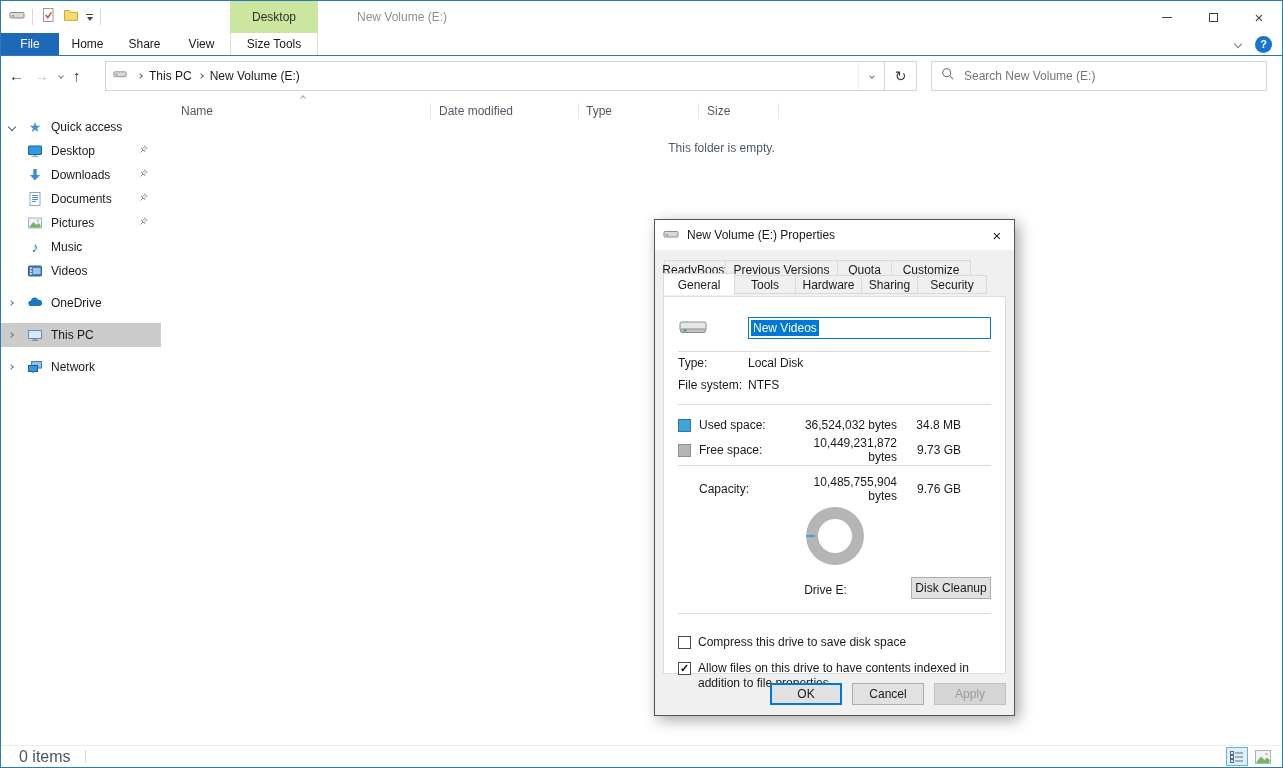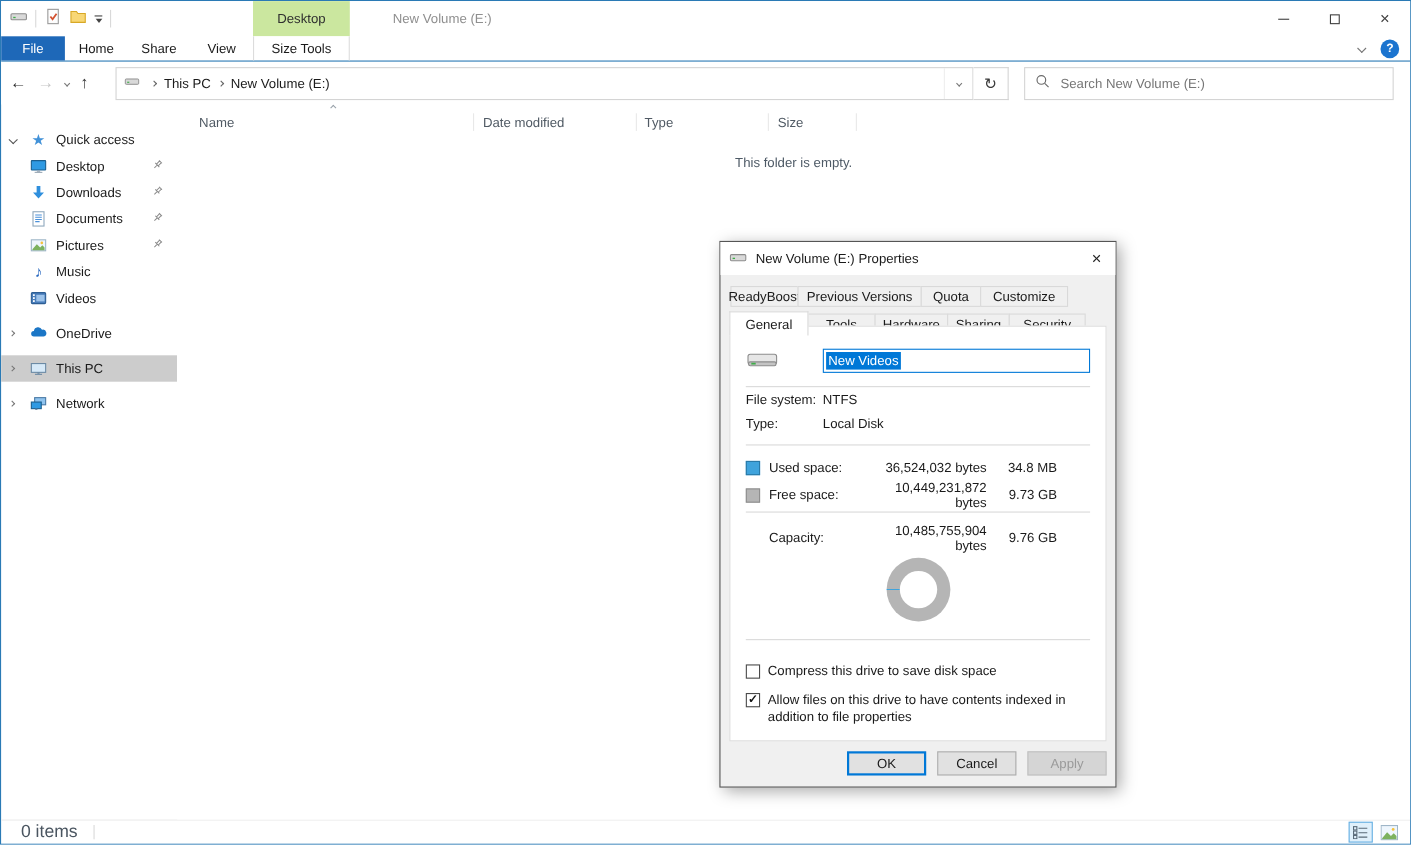--- a/index.html
+++ b/index.html
@@ -74,21 +74,21 @@
   .status-sep { width:1px; height:13px; background:#d9d9d9; margin-left:14px; }
   .view-btns { margin-left:auto; display:flex; gap:4px; }
   .view-btn { width:22px; height:19px; display:flex; align-items:center; justify-content:center; border:1px solid transparent; }
   .view-btn.active { border-color:#66b0e3; background:#e0f0fb; }
 
   
   .dialog { position:absolute; left:653px; top:218px; width:361px; height:497px; background:#f0f0f0; border:1px solid #555; box-shadow:4px 4px 14px rgba(0,0,0,.35); z-index:10; font-size:12px; color:#1a1a1a; }
   .dlg-title { height:30px; background:#fff; display:flex; align-items:center; padding-left:8px; gap:8px; }
   .dlg-close { margin-left:auto; width:34px; height:30px; display:flex; align-items:center; justify-content:center; font-size:15px; color:#222; }
   .tabs-back { position:absolute; top:40px; left:9px; display:flex; }
-  .tabs-front { position:absolute; top:65px; left:8px; display:flex; }
+  .tabs-front { position:absolute; top:55px; left:8px; display:flex; }
   .dtab { height:19px; display:flex; align-items:center; justify-content:center; background:#f0f0f0; border:1px solid #d9d9d9; margin-left:-1px; }
   .dtab:first-child { margin-left:0; }
   .dtab.active { height:22px; margin-top:-2px; background:#fff; border-bottom:none; z-index:3; position:relative; }
   .dlg-page { position:absolute; top:76px; left:8px; right:8px; height:378px; background:#fff; border:1px solid #dcdcdc; padding:0 14px; }
   .hr { border:none; border-top:1px solid #d9d9d9; margin:0; }
   .label-row { display:flex; align-items:center; margin-top:19px; height:24px; margin-bottom:11px; }
   .vol-input { margin-left:40px; width:245px; height:22px; border:1px solid #0078d7; background:#fff; display:flex; align-items:center; padding-left:2px; }
   .vol-sel { background:#0078d7; color:#fff; padding:1px 2px; }
   .kv { display:grid; grid-template-columns:70px auto; height:22px; align-items:center; }
   .kv:first-of-type { margin-top:6px; }
@@ -426,26 +426,26 @@
               <rect x="2.5" y="13" width="25" height="3.5" rx="1.5" fill="#c4c4c4" stroke="#8c8c8c"></rect>
               <rect x="5" y="13.8" width="4" height="1.6" fill="#3fae49"></rect>
             </svg>
         </span>
         <div class="vol-input">
           <span class="vol-sel">New Videos</span>
         </div>
       </div>
       <hr class="hr">
       <div class="kv">
+        <span>Type:</span>
+        <span>Local Disk</span>
+      </div>
+      <div class="kv">
         <span>File system:</span>
         <span>NTFS</span>
-      </div>
-      <div class="kv">
-        <span>Type:</span>
-        <span>Local Disk</span>
       </div>
       <hr class="hr" style="margin-top:8px">
       <div class="space-row" style="margin-top:9px">
         <span class="swatch" style="background:#3fa3dc;border-color:#2a7aa8"></span>
         <span>Used space:</span>
         <span class="bytes">36,524,032 bytes</span>
         <span class="sz">34.8 MB</span>
       </div>
       <div class="space-row">
         <span class="swatch" style="background:#b5b5b5;border-color:#8f8f8f"></span>
@@ -456,20 +456,24 @@
       <hr class="hr" style="margin-top:7px">
       <div class="space-row cap-row">
         <span></span>
         <span>Capacity:</span>
         <span class="bytes">10,485,755,904 bytes</span>
         <span class="sz">9.76 GB</span>
       </div>
       <div class="donut-wrap">
         <div class="donut"></div>
       </div>
+      <div class="drive-row">
+        <span class="drive-label">Drive E:</span>
+        <button class="btn cleanup-btn">Disk Cleanup</button>
+      </div>
       <hr class="hr below-drive">
       <div class="cb-row">
         <span class="cb-box"></span>
         <span class="cb-label">Compress this drive to save disk space</span>
       </div>
       <div class="cb-row second">
         <span class="cb-box">✓</span>
         <span class="cb-label">Allow files on this drive to have contents indexed in addition to file properties</span>
       </div>
     </div>

